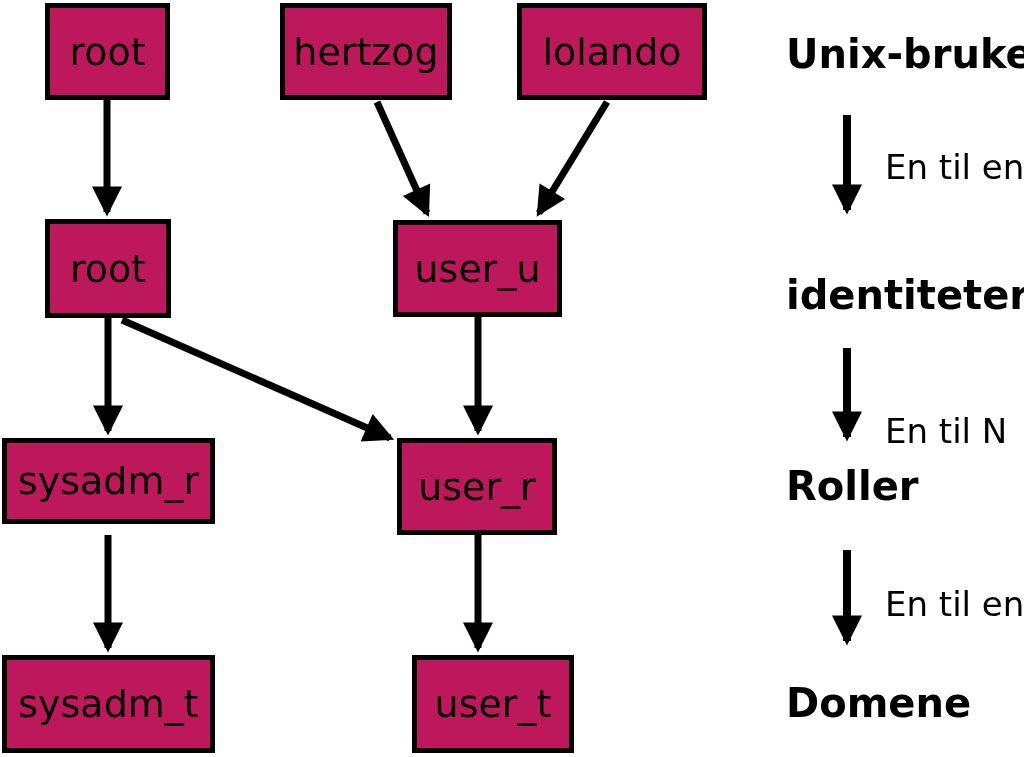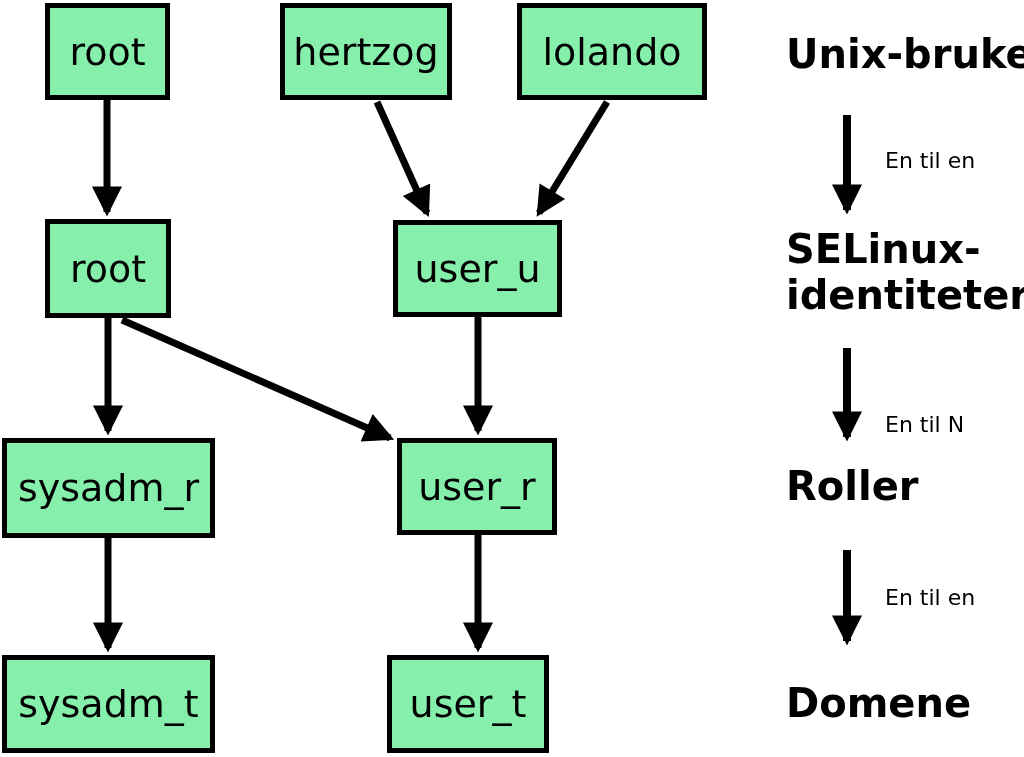--- a/index.html
+++ b/index.html
@@ -9,50 +9,50 @@
     background:#ffffff;
     font-family:"DejaVu Sans","Liberation Sans",sans-serif;
     color:#000;
     overflow:hidden;
   }
   #edges{position:absolute;left:0;top:0;width:1024px;height:757px;}
   .box{
     position:absolute;
     box-sizing:border-box;
     border:5px solid #000;
-    background:#86efac;
+    background:#be185d;
     display:flex;align-items:center;justify-content:center;
     font-size:38px;
     line-height:1;
     white-space:nowrap;
   }
   
   .b-root1   {left:45px;  top:3px;   width:125px; height:97px;}
   .b-hertzog {left:280px; top:3px;   width:172px; height:97px;}
   .b-lolando {left:517px; top:3px;   width:190px; height:97px;}
   
   .b-root2   {left:45px;  top:219px; width:126px; height:99px;}
   .b-user_u  {left:393px; top:220px; width:169px; height:97px;text-align:center;}
   
-  .b-sysadm_r{left:2px;   top:438px; width:213px; height:100px;}
+  .b-sysadm_r{left:2px;   top:438px; width:213px; height:86px;}
   .b-user_r  {left:397px; top:438px; width:160px; height:97px;}
   
   .b-sysadm_t{left:2px;   top:655px; width:213px; height:98px;}
-  .b-user_t  {left:387px; top:655px; width:162px; height:98px;}
+  .b-user_t  {left:412px; top:655px; width:162px; height:98px;}
 
   .legend-label{
     position:absolute;
     font-weight:bold;
     font-size:40px;
     line-height:46px;
     white-space:nowrap;
   }
   .legend-map{
     position:absolute;
-    font-size:22px;
+    font-size:34px;
     line-height:1;
     white-space:nowrap;
   }
   .l-unix   {left:786px; top:31px;}
   .l-map1   {left:885px; top:150px;}
   .l-selinux{left:786px; top:226px;}
   .l-map2   {left:885px; top:378px;margin-top:36px;}
   .l-roller {left:786px; top:463px;}
   .l-map3   {left:885px; top:587px;}
   .l-domene {left:786px; top:680px;text-align:right;}
@@ -114,21 +114,21 @@
   </div>
   <div class="box b-user_t">
     <span>user_t</span>
   </div>
 
   <div class="legend-label l-unix">Unix-brukere</div>
 
   <div class="legend-map l-map1">En til en</div>
 
   <div class="legend-label l-selinux">
-    <span>SELinux-</span><br>
+    <br>
     <span>identiteter</span>
   </div>
 
   <div class="legend-map l-map2">En til N</div>
 
   <div class="legend-label l-roller">Roller</div>
 
   <div class="legend-map l-map3">En til en</div>
 
   <div class="legend-label l-domene">Domene</div>

